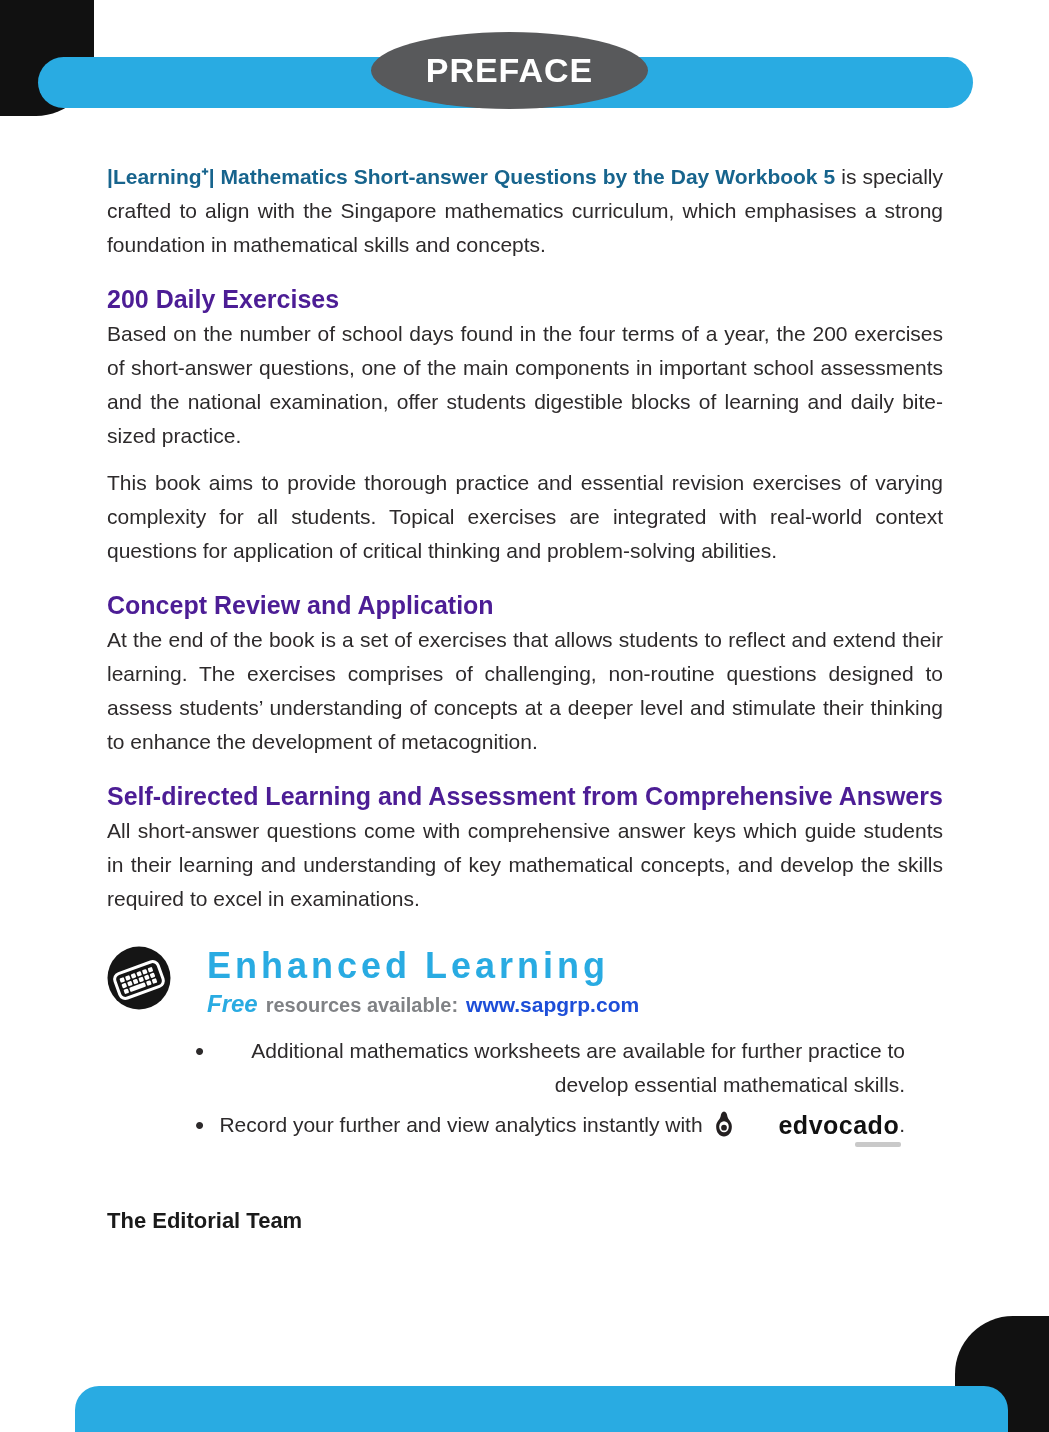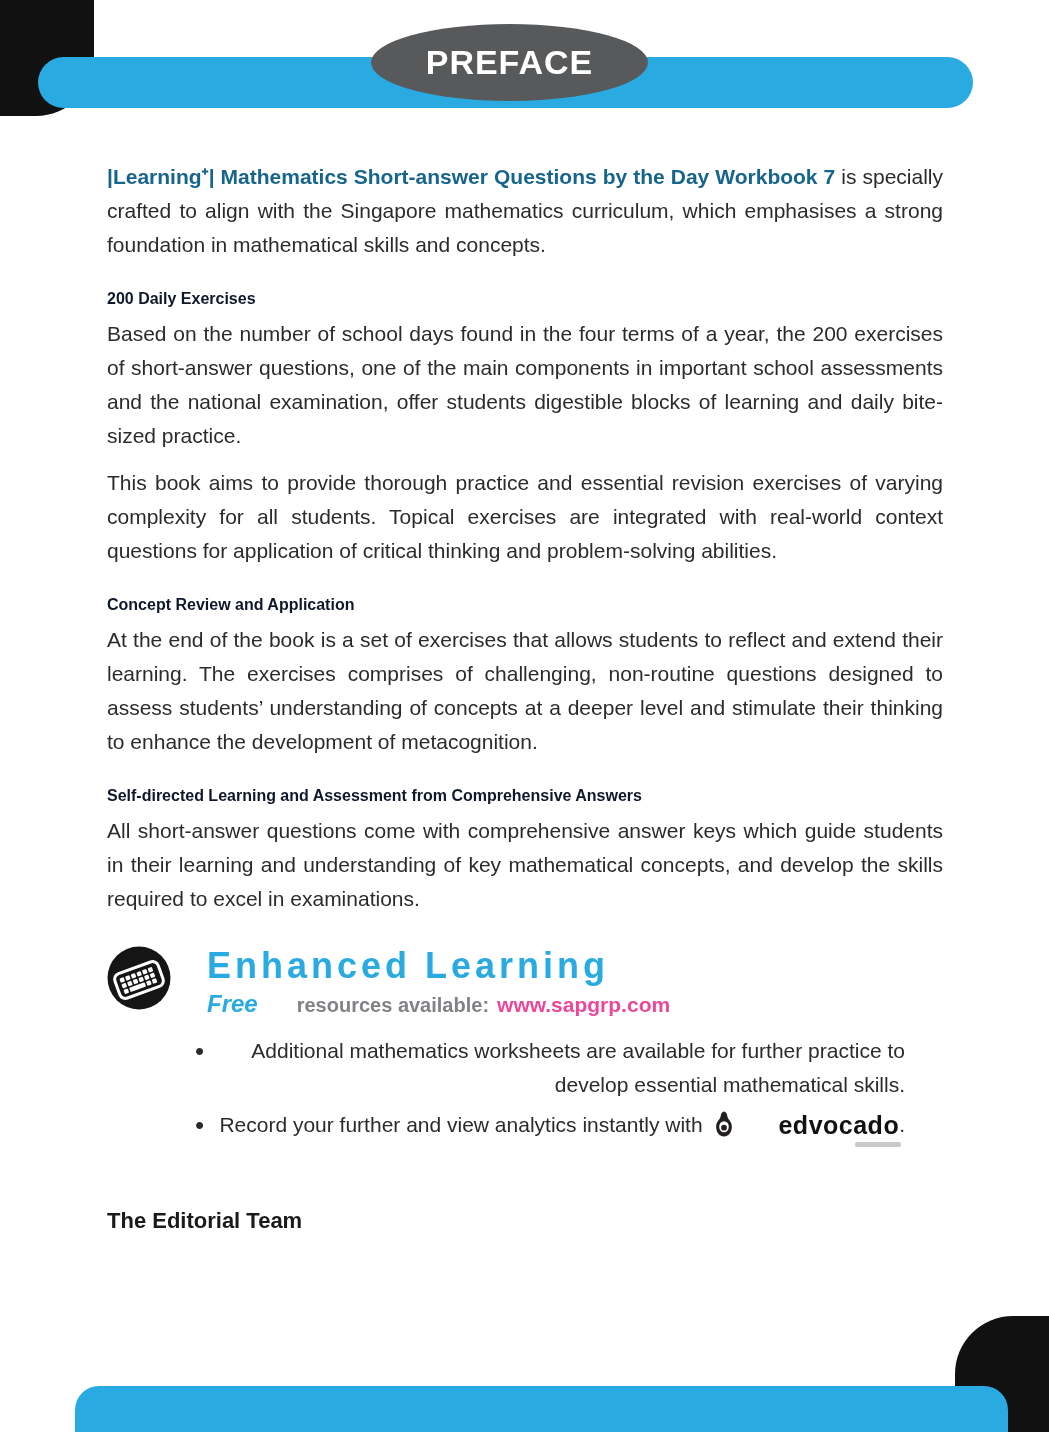--- a/index.html
+++ b/index.html
@@ -16,52 +16,52 @@
   
   .corner-tl{position:absolute;top:0;left:0;width:94px;height:116px;background:#111111;border-radius:0 0 58px 0;z-index:1;}
   .corner-br{position:absolute;bottom:0;right:0;width:94px;height:116px;background:#111111;border-radius:58px 0 0 0;z-index:1;}
 
   
   .top-bar{position:absolute;top:57px;left:38px;width:935px;height:51px;background:#29abe2;border-radius:26px;z-index:2;}
   .bottom-bar{position:absolute;bottom:0;left:75px;width:933px;height:46px;background:#29abe2;border-radius:24px 24px 0 0;z-index:2;}
 
   
   .preface-oval{
-    position:absolute;top:24px;left:371px;width:277px;height:77px;
+    position:absolute;top:32px;left:371px;width:277px;height:77px;
     background:#58595b;border-radius:50%;
     display:flex;align-items:center;justify-content:center;z-index:3;
   }
   .preface-oval span{
     color:#ffffff;font-weight:bold;font-size:34px;letter-spacing:1px;
   }
 
   
   .content{position:absolute;left:107px;top:160px;width:836px;z-index:2;}
   p.body{
     font-size:21px;line-height:34px;text-align:justify;
     margin:0 0 13px 0;color:#2d2a2b;
   }
   .lead{color:#17648d;font-weight:bold;}
   h2.section-heading{
-    font-size:16px;line-height:34px;color:#0f172a;
+    font-size:25px;line-height:34px;color:#4c1d95;
     font-weight:bold;margin:20px 0 1px 0;
   }
 
   
   .enhanced{margin-top:30px;display:flex;align-items:flex-start;gap:36px;}
   .enhanced-icon{width:64px;height:64px;flex:0 0 auto;}
   .enhanced-text{padding-top:1px;}
   .enhanced-title{
     font-size:36px;font-weight:bold;color:#29abe2;
     letter-spacing:4px;line-height:1.05;
   }
   .enhanced-sub{margin-top:5px;white-space:nowrap;}
   .free{color:#29abe2;font-style:italic;font-weight:bold;font-size:24px;margin-right:8px;}
-  .resources{color:#808285;font-weight:bold;font-size:20px;margin-right:8px;margin-left:31px;}
-  .url{color:#ec4899;font-weight:bold;font-size:21px;}
+  .resources{color:#808285;font-weight:bold;font-size:20px;margin-right:8px;}
+  .url{color:#1d4ed8;font-weight:bold;font-size:21px;}
 
   ul.enh-bullets{margin:16px 0 0 88px;padding:0;list-style:none;width:710px;}
   ul.enh-bullets li{
     position:relative;padding-left:22px;font-size:21px;line-height:34px;
     color:#2d2a2b;margin-bottom:6px;text-align:right;
   }
   ul.enh-bullets li::before{
     content:"\2022";position:absolute;left:0;top:0;font-size:26px;color:#2d2a2b;
   }
   .edvocado{display:inline-flex;align-items:flex-end;vertical-align:-6px;margin-left:4px;position:relative;gap:40px;}
@@ -87,21 +87,21 @@
   <div class="top-bar"></div>
   <div class="bottom-bar"></div>
 
   <div class="preface-oval">
     <span>PREFACE</span>
   </div>
 
   <div class="content">
 
     <p class="body">
-      <span class="lead">|Learning⁺| Mathematics Short-answer Questions by the Day Workbook 7</span>
+      <span class="lead">|Learning⁺| Mathematics Short-answer Questions by the Day Workbook 5</span>
       <span>is specially crafted to align with the Singapore mathematics curriculum, which emphasises a strong foundation in mathematical skills and concepts.</span>
     </p>
 
     <h2 class="section-heading">200 Daily Exercises</h2>
     <p class="body">Based on the number of school days found in the four terms of a year, the 200 exercises of short-answer questions, one of the main components in important school assessments and the national examination, offer students digestible blocks of learning and daily bite-sized practice.</p>
     <p class="body">This book aims to provide thorough practice and essential revision exercises of varying complexity for all students. Topical exercises are integrated with real-world context questions for application of critical thinking and problem-solving abilities.</p>
 
     <h2 class="section-heading">Concept Review and Application</h2>
     <p class="body">At the end of the book is a set of exercises that allows students to reflect and extend their learning. The exercises comprises of challenging, non-routine questions designed to assess students’ understanding of concepts at a deeper level and stimulate their thinking to enhance the development of metacognition.</p>
 

